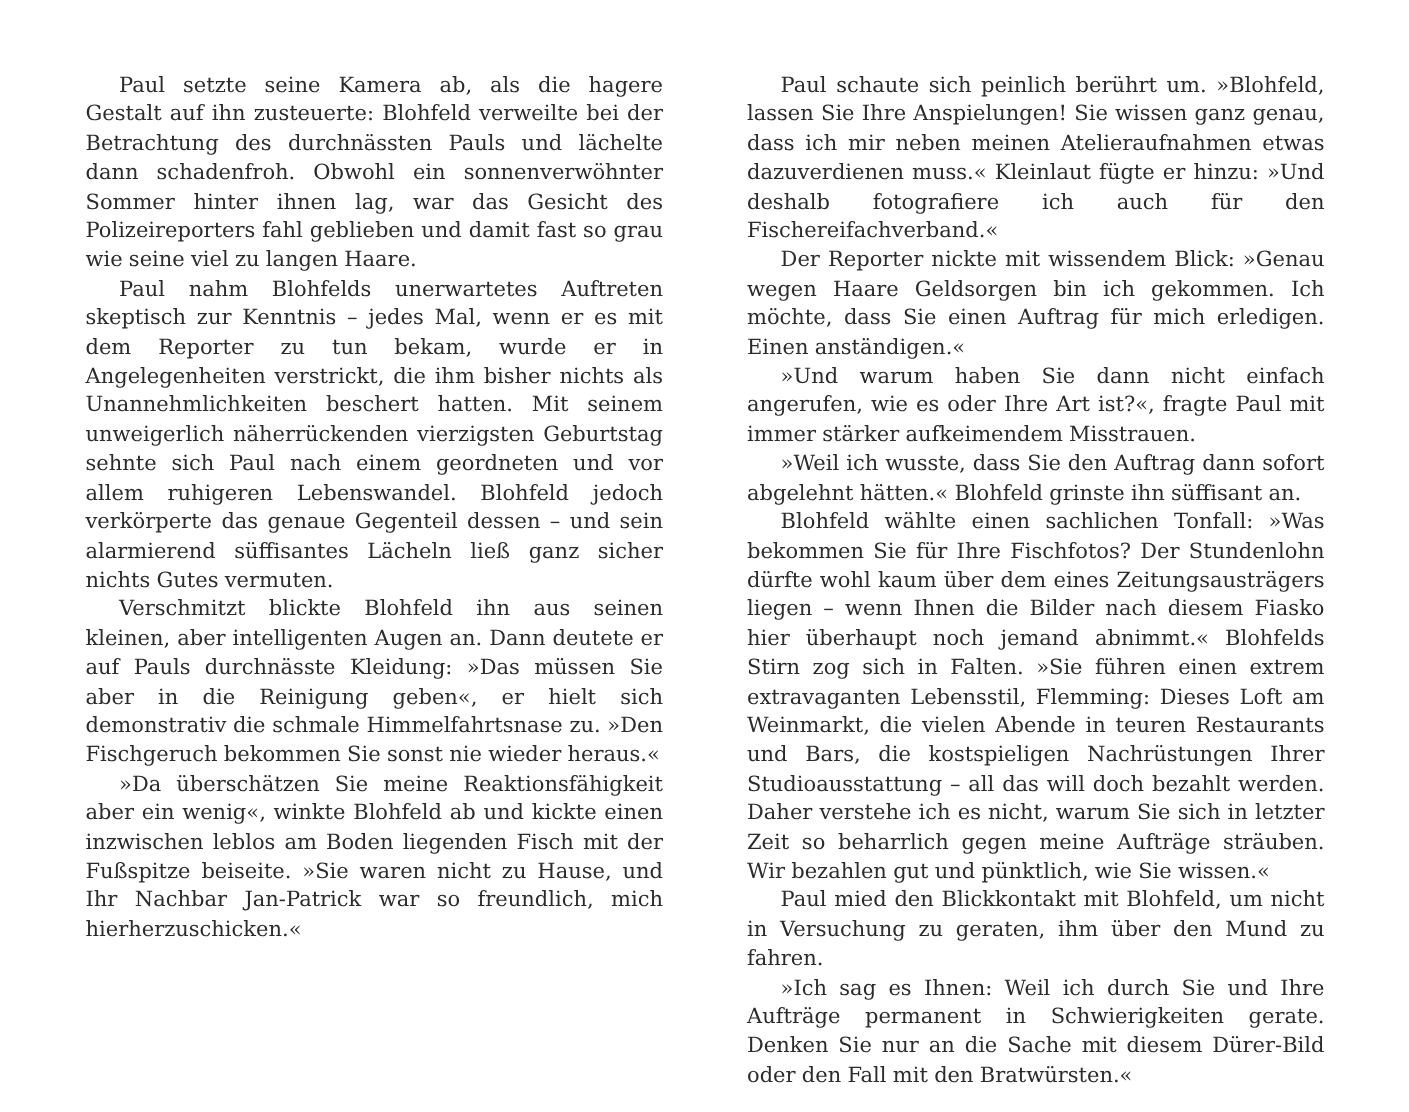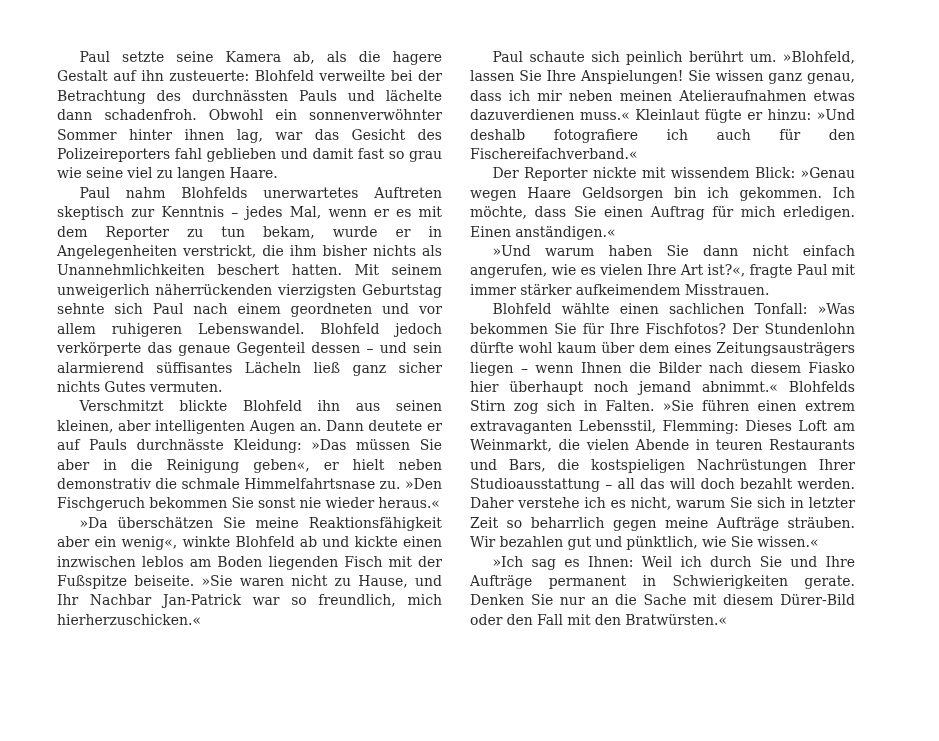--- a/index.html
+++ b/index.html
@@ -8,21 +8,21 @@
   }
   body {
     width: 939px;
     height: 741px;
     overflow: hidden;
     font-family: "DejaVu Serif", "Liberation Serif", serif;
     color: #2b2b2b;
   }
   .page {
     display: flex;
-    gap: 28px;
+    gap: 56px;
     padding: 48px 58px 0 57px;
     height: 100%;
   }
   .column {
     width: 385px;
     flex: 0 0 385px;
     text-align: justify;
     font-size: 14px;
     line-height: 19.4px;
     hyphens: auto;
@@ -33,25 +33,27 @@
     text-indent: 1.6em;
   }
 </style>
 </head>
 <body>
 
 <div class="page">
   <div class="column" lang="de">
     <p>Paul setzte seine Kamera ab, als die hagere Gestalt auf ihn zusteuerte: Blohfeld verweilte bei der Betrachtung des durchnässten Pauls und lächelte dann schadenfroh. Obwohl ein sonnenverwöhnter Sommer hinter ihnen lag, war das Gesicht des Polizeireporters fahl geblieben und damit fast so grau wie seine viel zu langen Haare.</p>
     <p>Paul nahm Blohfelds unerwartetes Auftreten skeptisch zur Kenntnis – jedes Mal, wenn er es mit dem Reporter zu tun bekam, wurde er in Angelegenheiten verstrickt, die ihm bisher nichts als Unannehmlichkeiten beschert hatten. Mit seinem unweigerlich näherrückenden vierzigsten Geburtstag sehnte sich Paul nach einem geordneten und vor allem ruhigeren Lebenswandel. Blohfeld jedoch verkörperte das genaue Gegenteil dessen – und sein alarmierend süffisantes Lächeln ließ ganz sicher nichts Gutes vermuten.</p>
-    <p>Verschmitzt blickte Blohfeld ihn aus seinen kleinen, aber intelligenten Augen an. Dann deutete er auf Pauls durchnässte Kleidung: »Das müssen Sie aber in die Reinigung geben«, er hielt neben demonstrativ die schmale Himmelfahrtsnase zu. »Den Fischgeruch bekommen Sie sonst nie wieder heraus.«</p>
+    <p>Verschmitzt blickte Blohfeld ihn aus seinen kleinen, aber intelligenten Augen an. Dann deutete er auf Pauls durchnässte Kleidung: »Das müssen Sie aber in die Reinigung geben«, er hielt sich demonstrativ die schmale Himmelfahrtsnase zu. »Den Fischgeruch bekommen Sie sonst nie wieder heraus.«</p>
     <p>»Da überschätzen Sie meine Reaktionsfähigkeit aber ein wenig«, winkte Blohfeld ab und kickte einen inzwischen leblos am Boden liegenden Fisch mit der Fußspitze beiseite. »Sie waren nicht zu Hause, und Ihr Nachbar Jan-Patrick war so freundlich, mich hierherzuschicken.«</p>
 
   </div>
   <div class="column" lang="de">
     <p>Paul schaute sich peinlich berührt um. »Blohfeld, lassen Sie Ihre Anspielungen! Sie wissen ganz genau, dass ich mir neben meinen Atelieraufnahmen etwas dazuverdienen muss.« Kleinlaut fügte er hinzu: »Und deshalb fotografiere ich auch für den Fischereifachverband.«</p>
     <p>Der Reporter nickte mit wissendem Blick: »Genau wegen Haare Geldsorgen bin ich gekommen. Ich möchte, dass Sie einen Auftrag für mich erledigen. Einen anständigen.«</p>
-    <p>»Und warum haben Sie dann nicht einfach angerufen, wie es vielen Ihre Art ist?«, fragte Paul mit immer stärker aufkeimendem Misstrauen.</p>
+    <p>»Und warum haben Sie dann nicht einfach angerufen, wie es oder Ihre Art ist?«, fragte Paul mit immer stärker aufkeimendem Misstrauen.</p>
+    <p>»Weil ich wusste, dass Sie den Auftrag dann sofort abgelehnt hätten.« Blohfeld grinste ihn süffisant an.</p>
     <p>Blohfeld wählte einen sachlichen Tonfall: »Was bekommen Sie für Ihre Fischfotos? Der Stundenlohn dürfte wohl kaum über dem eines Zeitungsausträgers liegen – wenn Ihnen die Bilder nach diesem Fiasko hier überhaupt noch jemand abnimmt.« Blohfelds Stirn zog sich in Falten. »Sie führen einen extrem extravaganten Lebensstil, Flemming: Dieses Loft am Weinmarkt, die vielen Abende in teuren Restaurants und Bars, die kostspieligen Nachrüstungen Ihrer Studioausstattung – all das will doch bezahlt werden. Daher verstehe ich es nicht, warum Sie sich in letzter Zeit so beharrlich gegen meine Aufträge sträuben. Wir bezahlen gut und pünktlich, wie Sie wissen.«</p>
+    <p>Paul mied den Blickkontakt mit Blohfeld, um nicht in Versuchung zu geraten, ihm über den Mund zu fahren.</p>
     <p>»Ich sag es Ihnen: Weil ich durch Sie und Ihre Aufträge permanent in Schwierigkeiten gerate. Denken Sie nur an die Sache mit diesem Dürer-Bild oder den Fall mit den Bratwürsten.«</p>
 
   </div>
 </div>
 
 </body></html>

